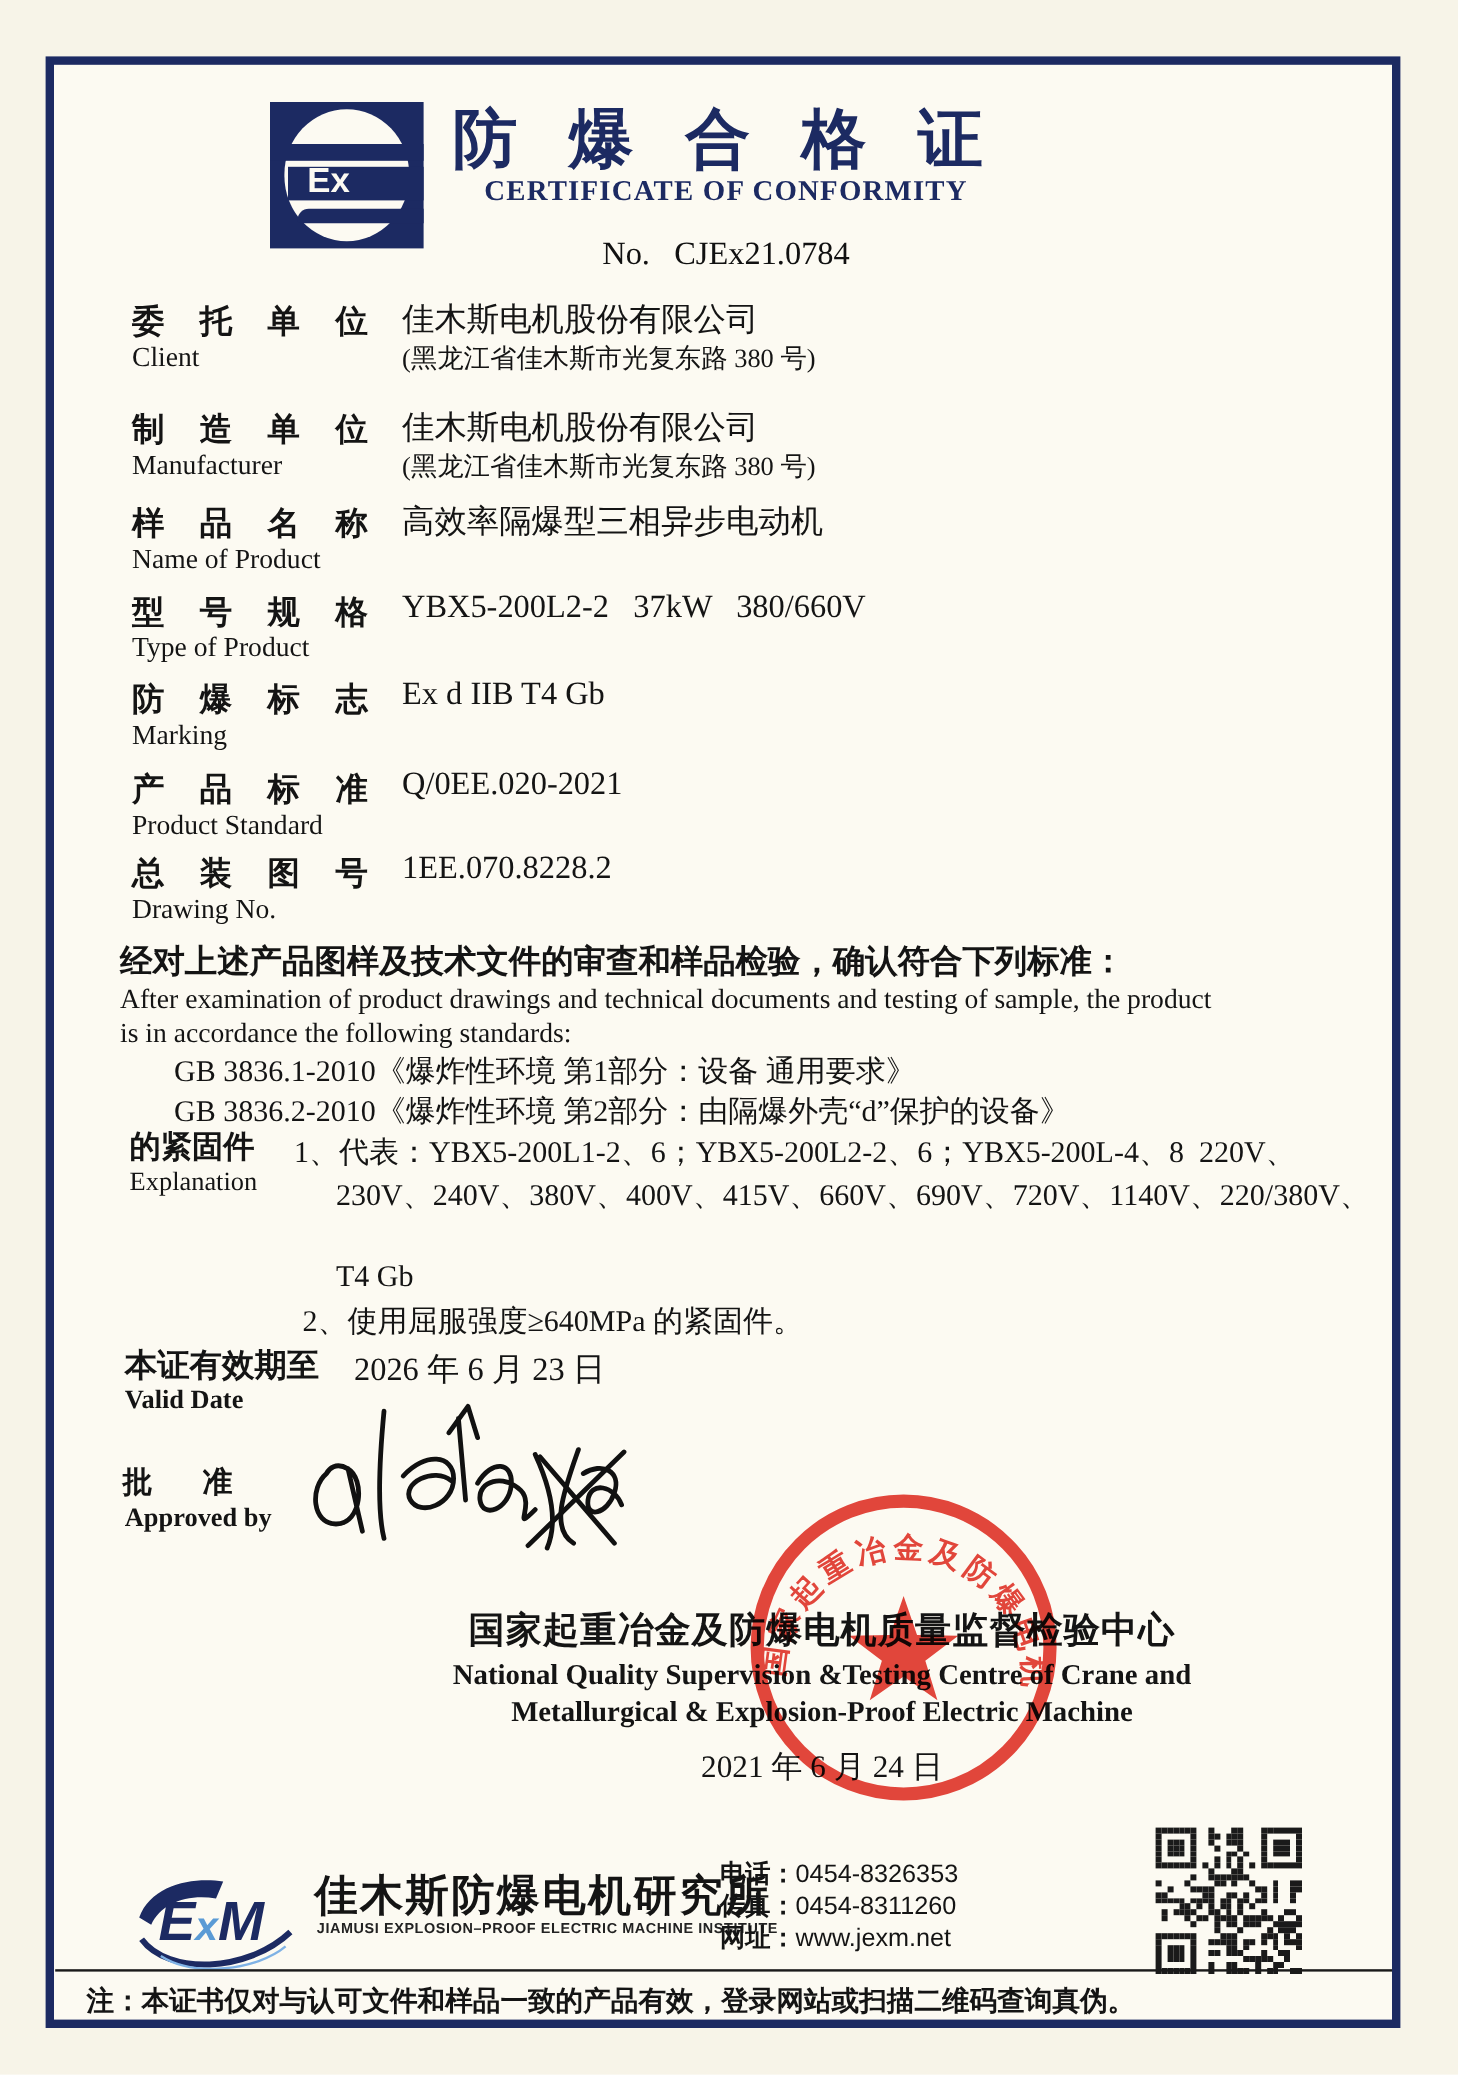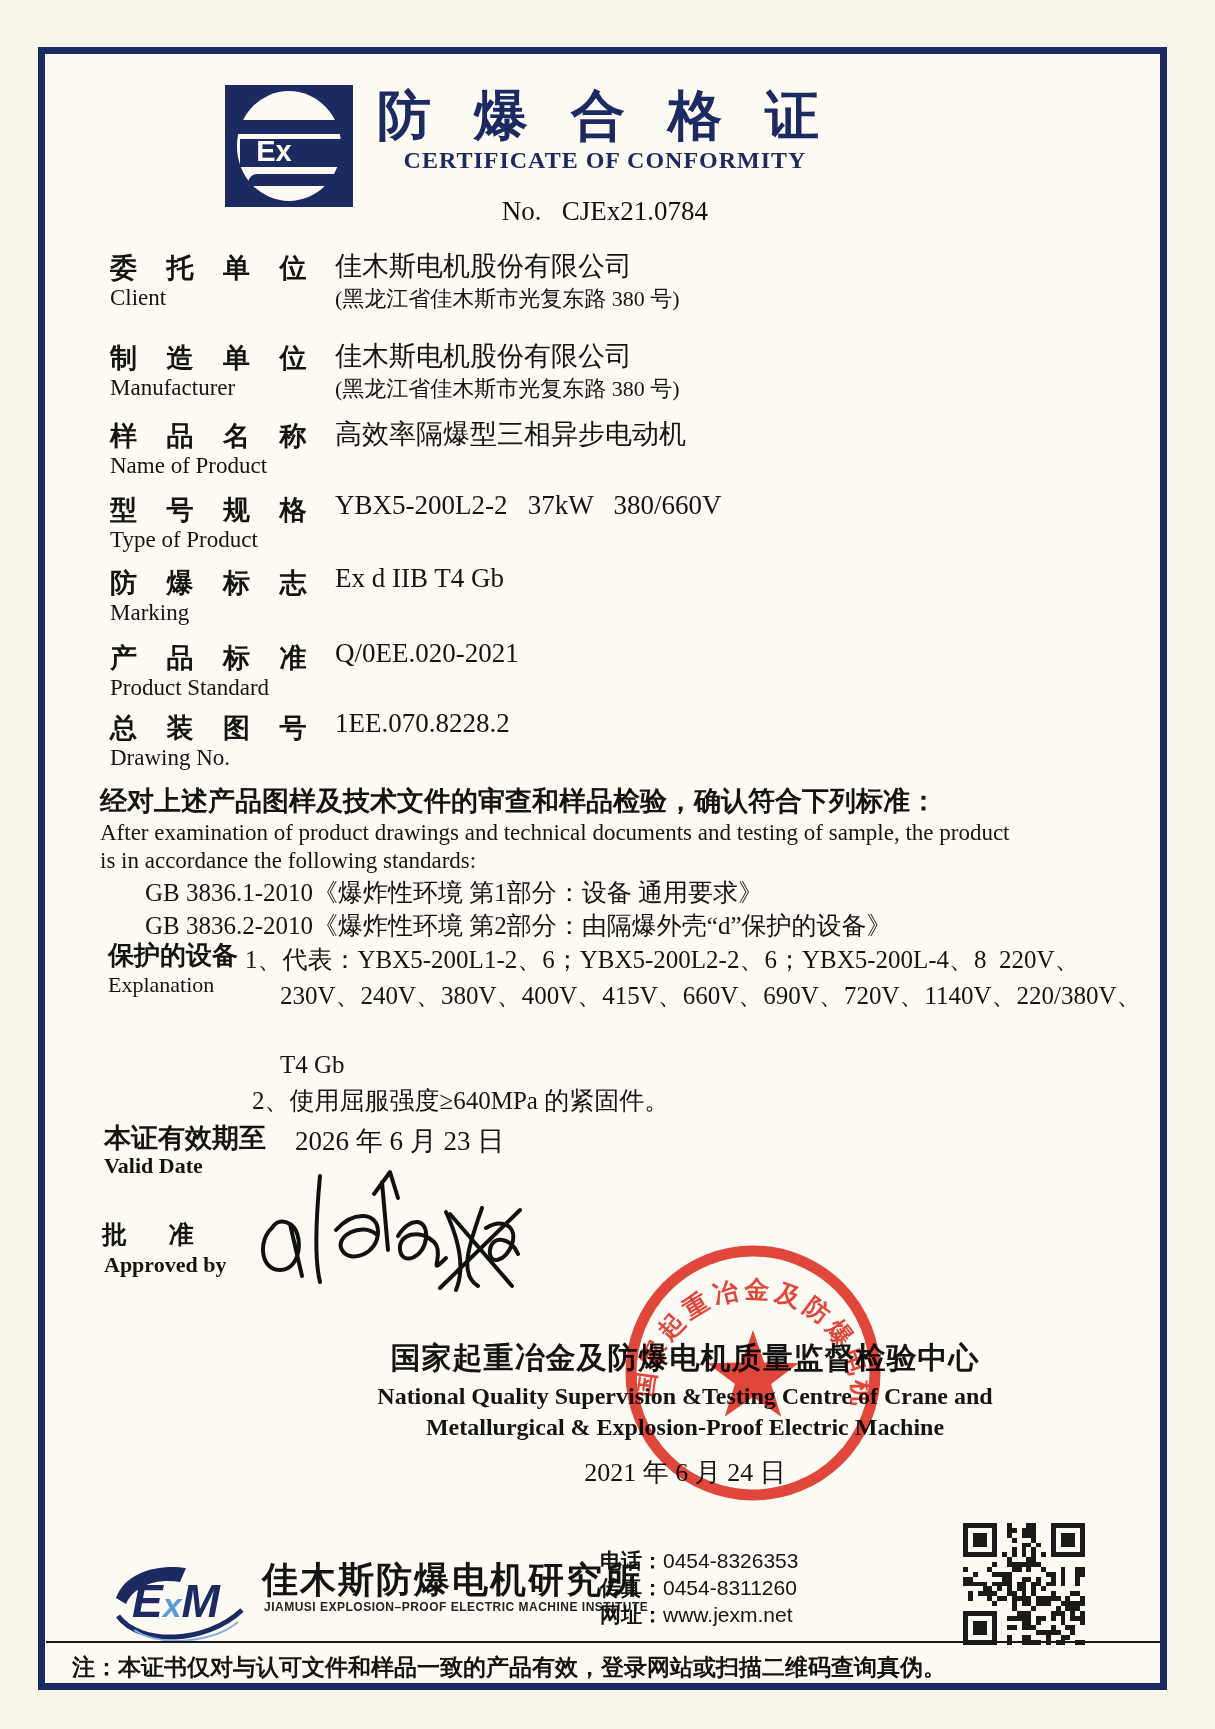--- a/index.html
+++ b/index.html
@@ -139,21 +139,21 @@
     <div class="flabel-en" style="top:745px">Drawing No.</div>
     <div class="fvalue" style="top:708px">1EE.070.8228.2</div>
   </div>
 
   <div class="stmt-cn">经对上述产品图样及技术文件的审查和样品检验，确认符合下列标准：</div>
   <div class="stmt-en" style="top:820px">After examination of product drawings and technical documents and testing of sample, the product</div>
   <div class="stmt-en" style="top:848px">is in accordance the following standards:</div>
   <div class="gb-line" style="top:876px">GB 3836.1-2010《爆炸性环境 第1部分：设备 通用要求》</div>
   <div class="gb-line" style="top:909px">GB 3836.2-2010《爆炸性环境 第2部分：由隔爆外壳“d”保护的设备》</div>
 
-  <div class="expl-label-cn">保护的设备</div>
+  <div class="expl-label-cn">的紧固件</div>
   <div class="expl-label-en">Explanation</div>
   <div class="expl-line" style="left:245px; top:943px">1、代表：YBX5-200L1-2、6；YBX5-200L2-2、6；YBX5-200L-4、8  220V、</div>
   <div class="expl-line" style="left:280px; top:979px">230V、240V、380V、400V、415V、660V、690V、720V、1140V、220/380V、</div>
   <div class="expl-line" style="left:280px; top:1051px">T4 Gb</div>
   <div class="expl-line" style="left:252px; top:1084px">2、使用屈服强度≥640MPa 的紧固件。</div>
 
   <div class="valid-cn">本证有效期至</div>
   <div class="valid-en">Valid Date</div>
   <div class="valid-val">2026 年 6 月 23 日</div>
 

